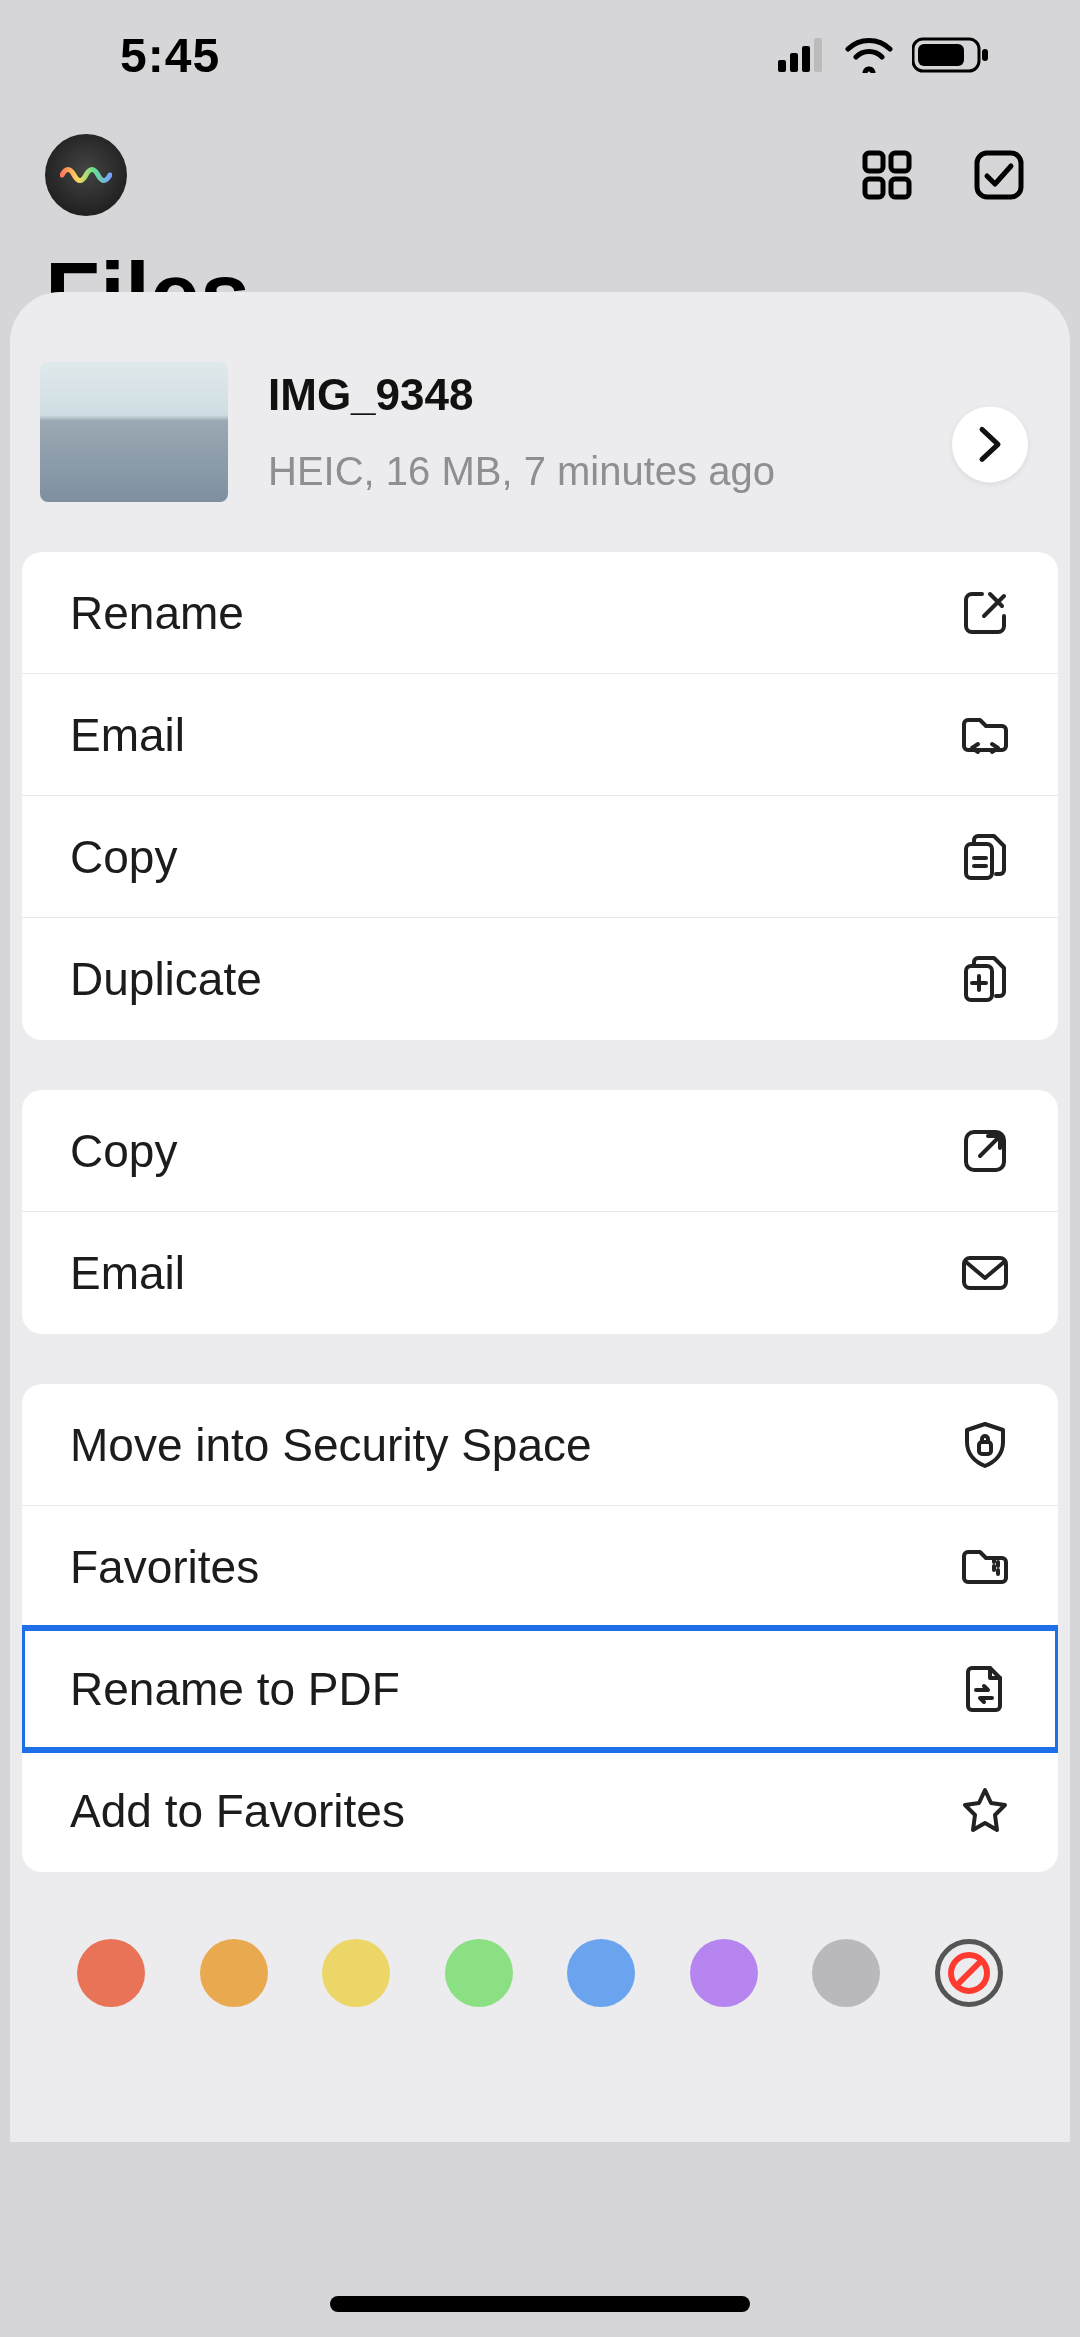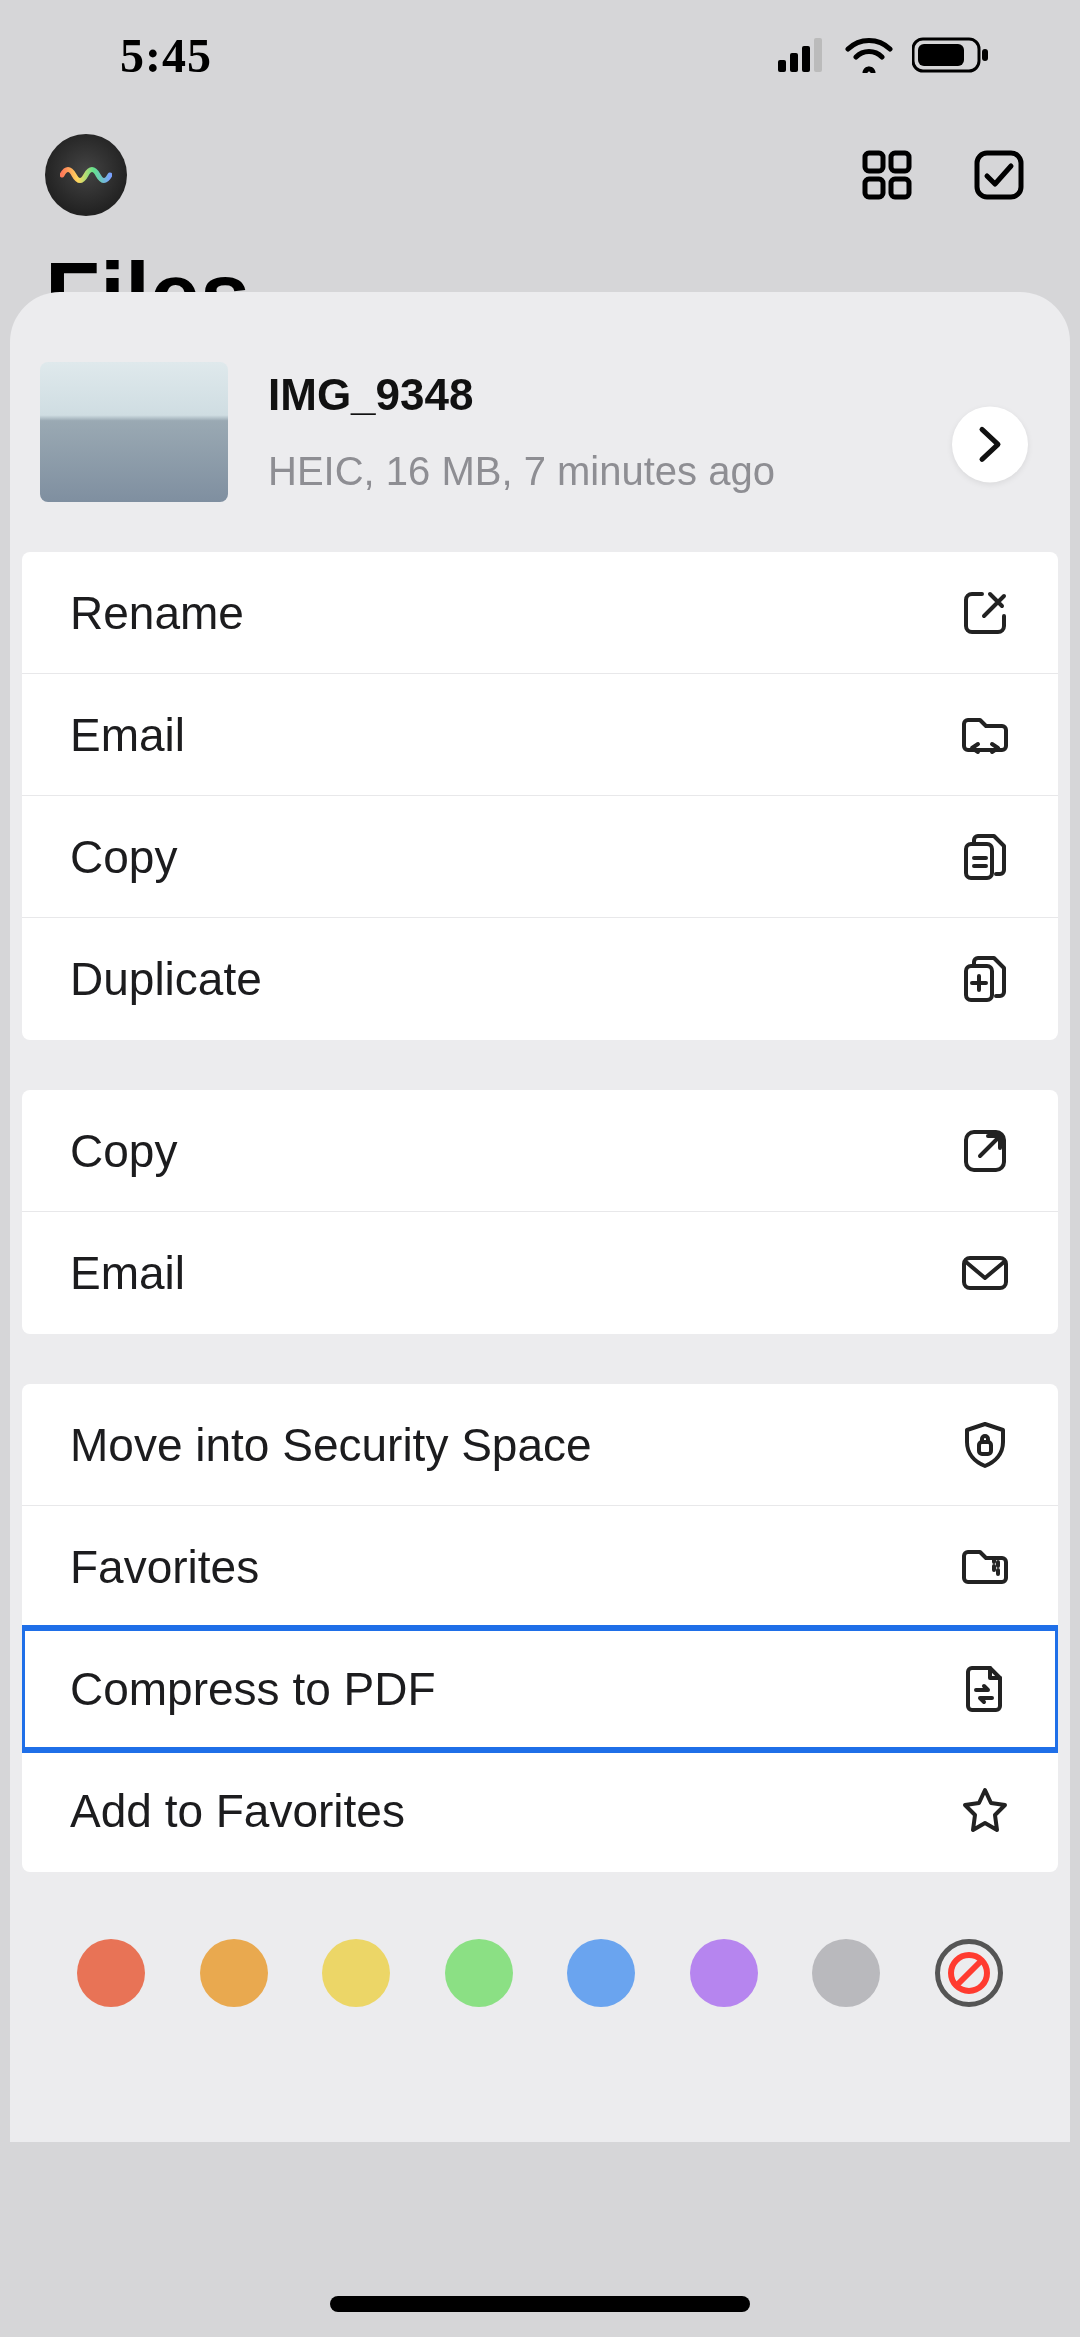--- a/index.html
+++ b/index.html
@@ -13,21 +13,20 @@
     overflow: hidden;
   }
 
   
   .status-bar {
     height: 110px;
     display: flex;
     align-items: center;
     justify-content: space-between;
     padding: 0 90px 0 120px;
-    font-family: Liberation Serif, serif;
   }
   .status-time { font-size: 48px; font-weight: 700; letter-spacing: 1px; }
   .status-right { display: flex; align-items: center; gap: 18px; }
   .status-right svg { display:block; }
 
   
   .backdrop {
     padding: 20px 45px 0 45px;
   }
   .nav-row {
@@ -69,21 +68,21 @@
   .file-meta { font-size: 40px; color:#8e8e93; margin-top: 29px; font-weight:400;}
   .chev-btn {
     position:absolute; right: 30px; top: 50%; transform: translateY(-60%);
     width: 76px; height:76px; border-radius:50%; background:#fff;
     display:flex; align-items:center; justify-content:center;
     box-shadow: 0 2px 6px rgba(0,0,0,0.08);
   }
 
   
   .card {
-    background:#fff; border-radius: 8px; overflow:hidden;
+    background:#fff; border-radius: 20px; overflow:hidden;
     margin: 0 0 50px 0;
   }
   .row {
     display:flex; align-items:center; justify-content:space-between;
     padding: 0 48px; height: 122px;
     border-bottom: 1px solid #e8e8ea;
     font-size: 46px; font-weight:400; color:#1c1c1e;
   }
   .row:last-child { border-bottom:none; }
   .row.danger { color:#ff3b30; }
@@ -243,21 +242,21 @@
         </svg>
     </div>
     <div class="row">
       <span>Favorites</span>
       <svg class="icon" viewBox="0 0 50 50" fill="none" stroke="currentColor" stroke-width="4" stroke-linecap="round" stroke-linejoin="round">
           <path d="M4 14 a4 4 0 0 1 4 -4 h12 l6 6 h16 a4 4 0 0 1 4 4 v16 a4 4 0 0 1 -4 4 H8 a4 4 0 0 1 -4 -4 Z"></path>
           <path d="M34 16 v4 M38 20 v4 M34 24 v4 M38 28 v4"></path>
         </svg>
     </div>
     <div class="row highlight">
-      <span>Compress to PDF</span>
+      <span>Rename to PDF</span>
       <svg class="icon" viewBox="0 0 50 50" fill="none" stroke="currentColor" stroke-width="4" stroke-linecap="round" stroke-linejoin="round">
           <path d="M12 4 h18 l10 10 v28 a4 4 0 0 1 -4 4 H12 a4 4 0 0 1 -4 -4 V8 a4 4 0 0 1 4 -4 Z"></path>
           <path d="M30 4 v10 h10"></path>
           <path d="M16 26 h12 l-4 -4 M32 34 h-12 l4 4"></path>
         </svg>
     </div>
     <div class="row">
       <span>Add to Favorites</span>
       <svg class="icon" viewBox="0 0 50 50" fill="none" stroke="currentColor" stroke-width="4" stroke-linecap="round" stroke-linejoin="round">
           <path d="M25 4 l6 13 l14 2 l-10 10 l2 15 l-12 -7 l-12 7 l2 -15 l-10 -10 l14 -2 Z"></path>

